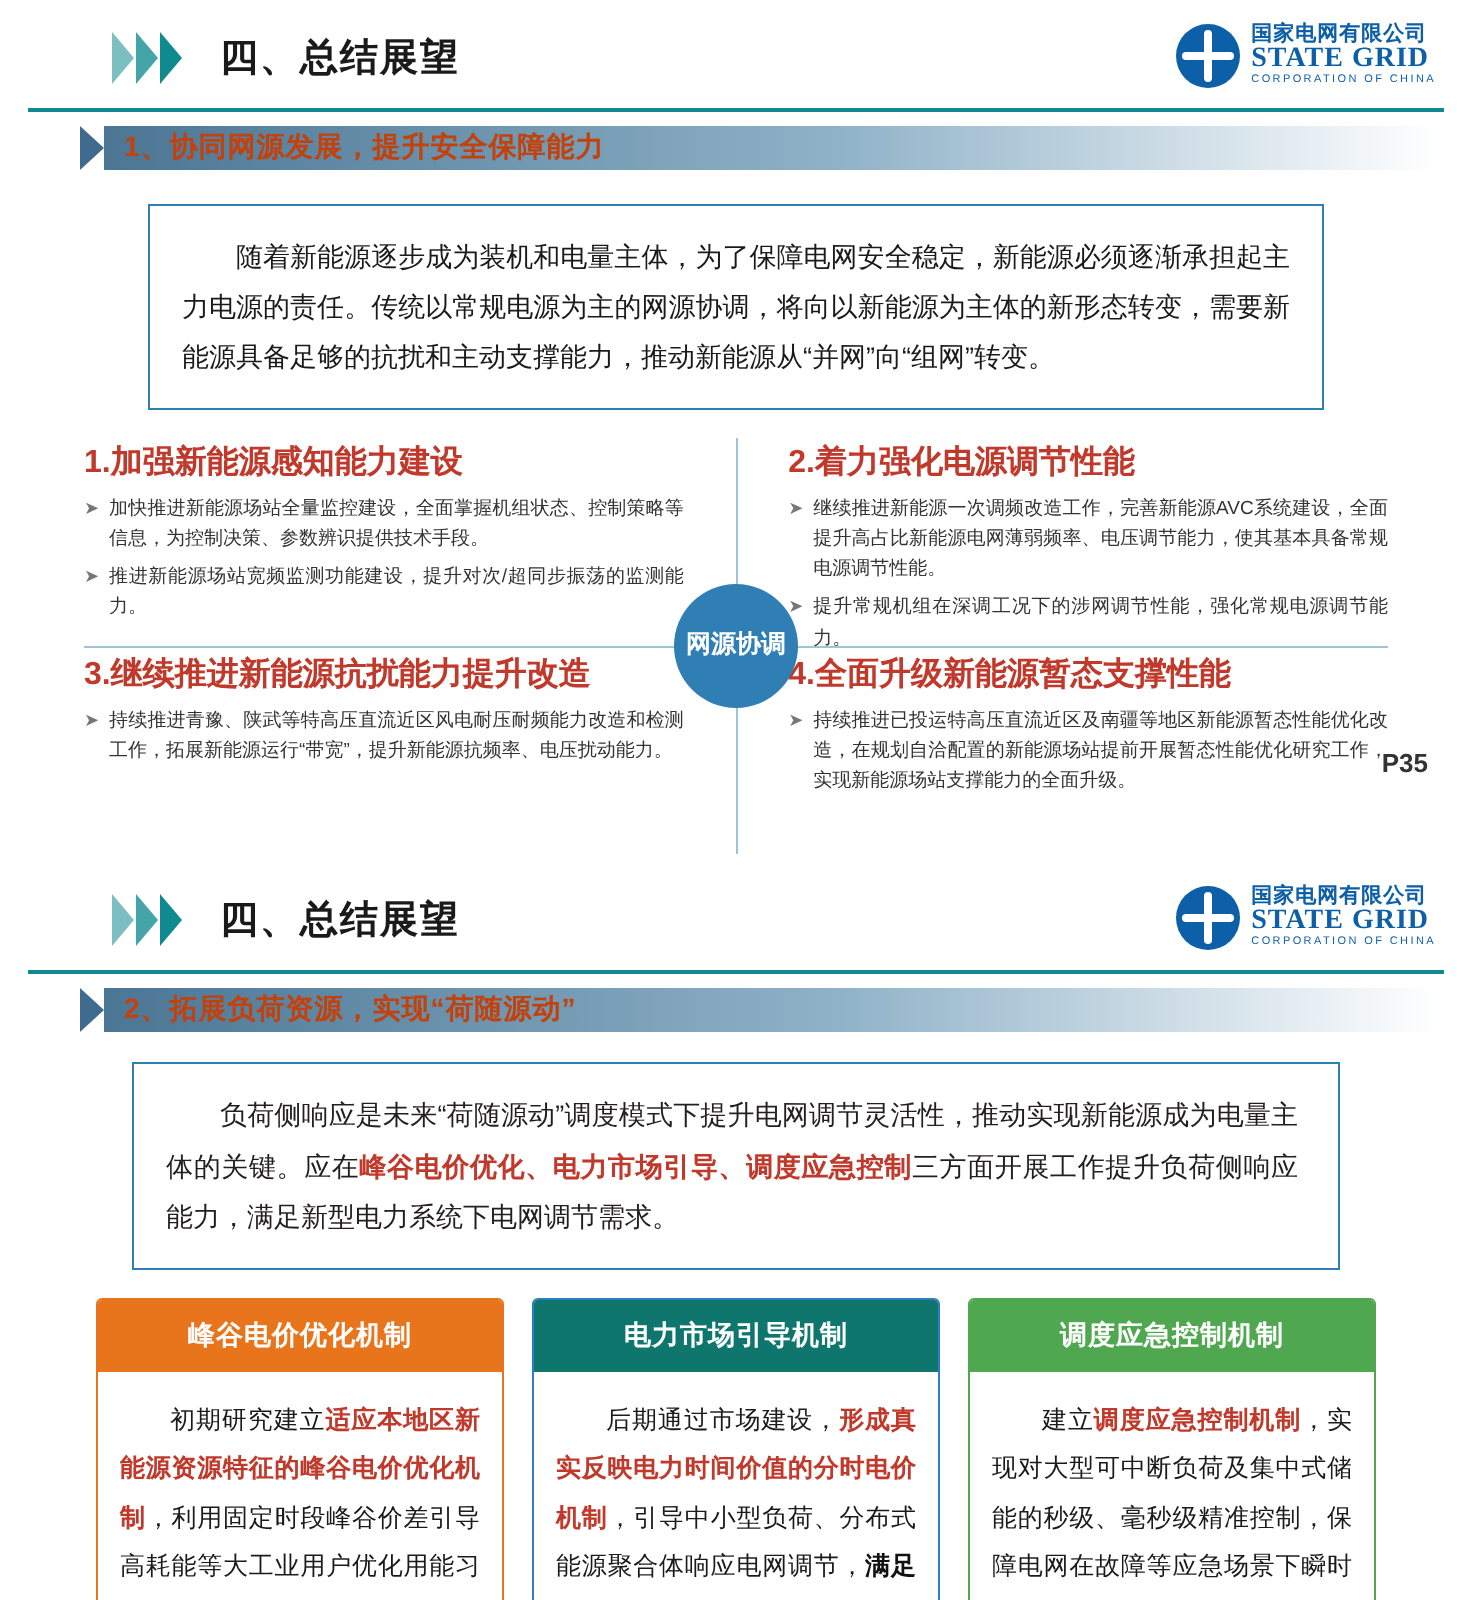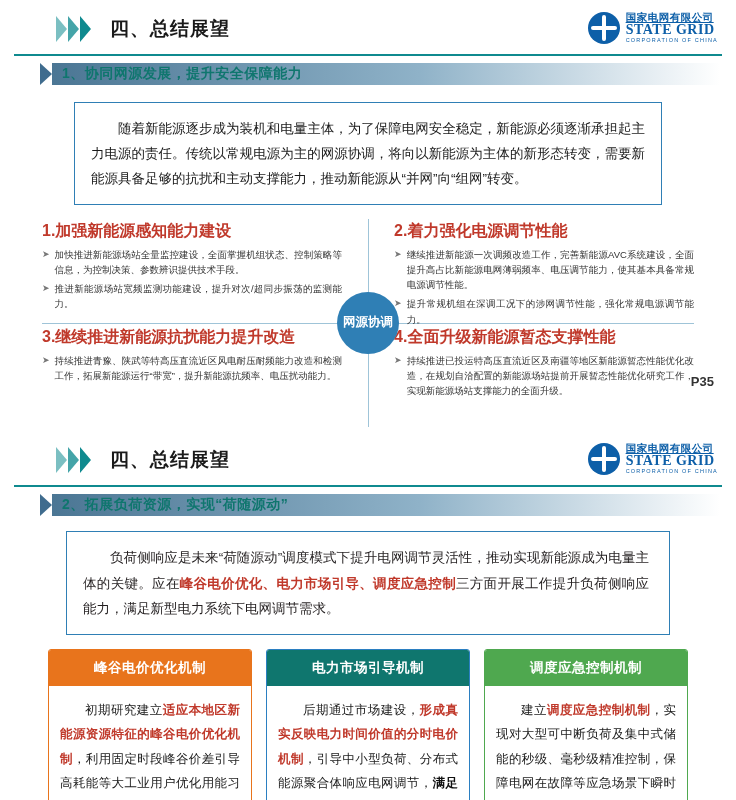--- a/index.html
+++ b/index.html
@@ -84,21 +84,20 @@
     width: 4px; height: 26px;
     background: #ffffff;
     border-radius: 2px;
   }
   .logo-text { line-height: 1.05; }
   .logo-cn {
     font-size: 10.5px;
     color: #0d5fa8;
     letter-spacing: 0.5px;
     font-weight: bold;
-    text-decoration: underline;
   }
   .logo-en {
     font-size: 14px;
     color: #0d5fa8;
     font-family: "Liberation Serif", serif;
     font-weight: bold;
     letter-spacing: 0.5px;
   }
   .logo-sub {
     font-size: 5.5px;
@@ -124,21 +123,21 @@
     position: absolute;
     left: 38px; right: 2px; top: 1px;
     height: 22px;
     background: linear-gradient(to right, #4b7694 0%, #8fb2c8 55%, #ffffff 100%);
   }
   .sub-text {
     position: absolute;
     left: 48px; top: 3px;
     font-size: 14px;
     font-weight: bold;
-    color: #0f766e;
+    color: #c2410c;
     letter-spacing: 0.5px;
   }
 
   
   .intro-box {
     margin: 16px 60px 0 60px;
     border: 1.5px solid #2f7fb5;
     padding: 14px 16px 12px 16px;
     font-size: 13.5px;
     line-height: 1.85;

